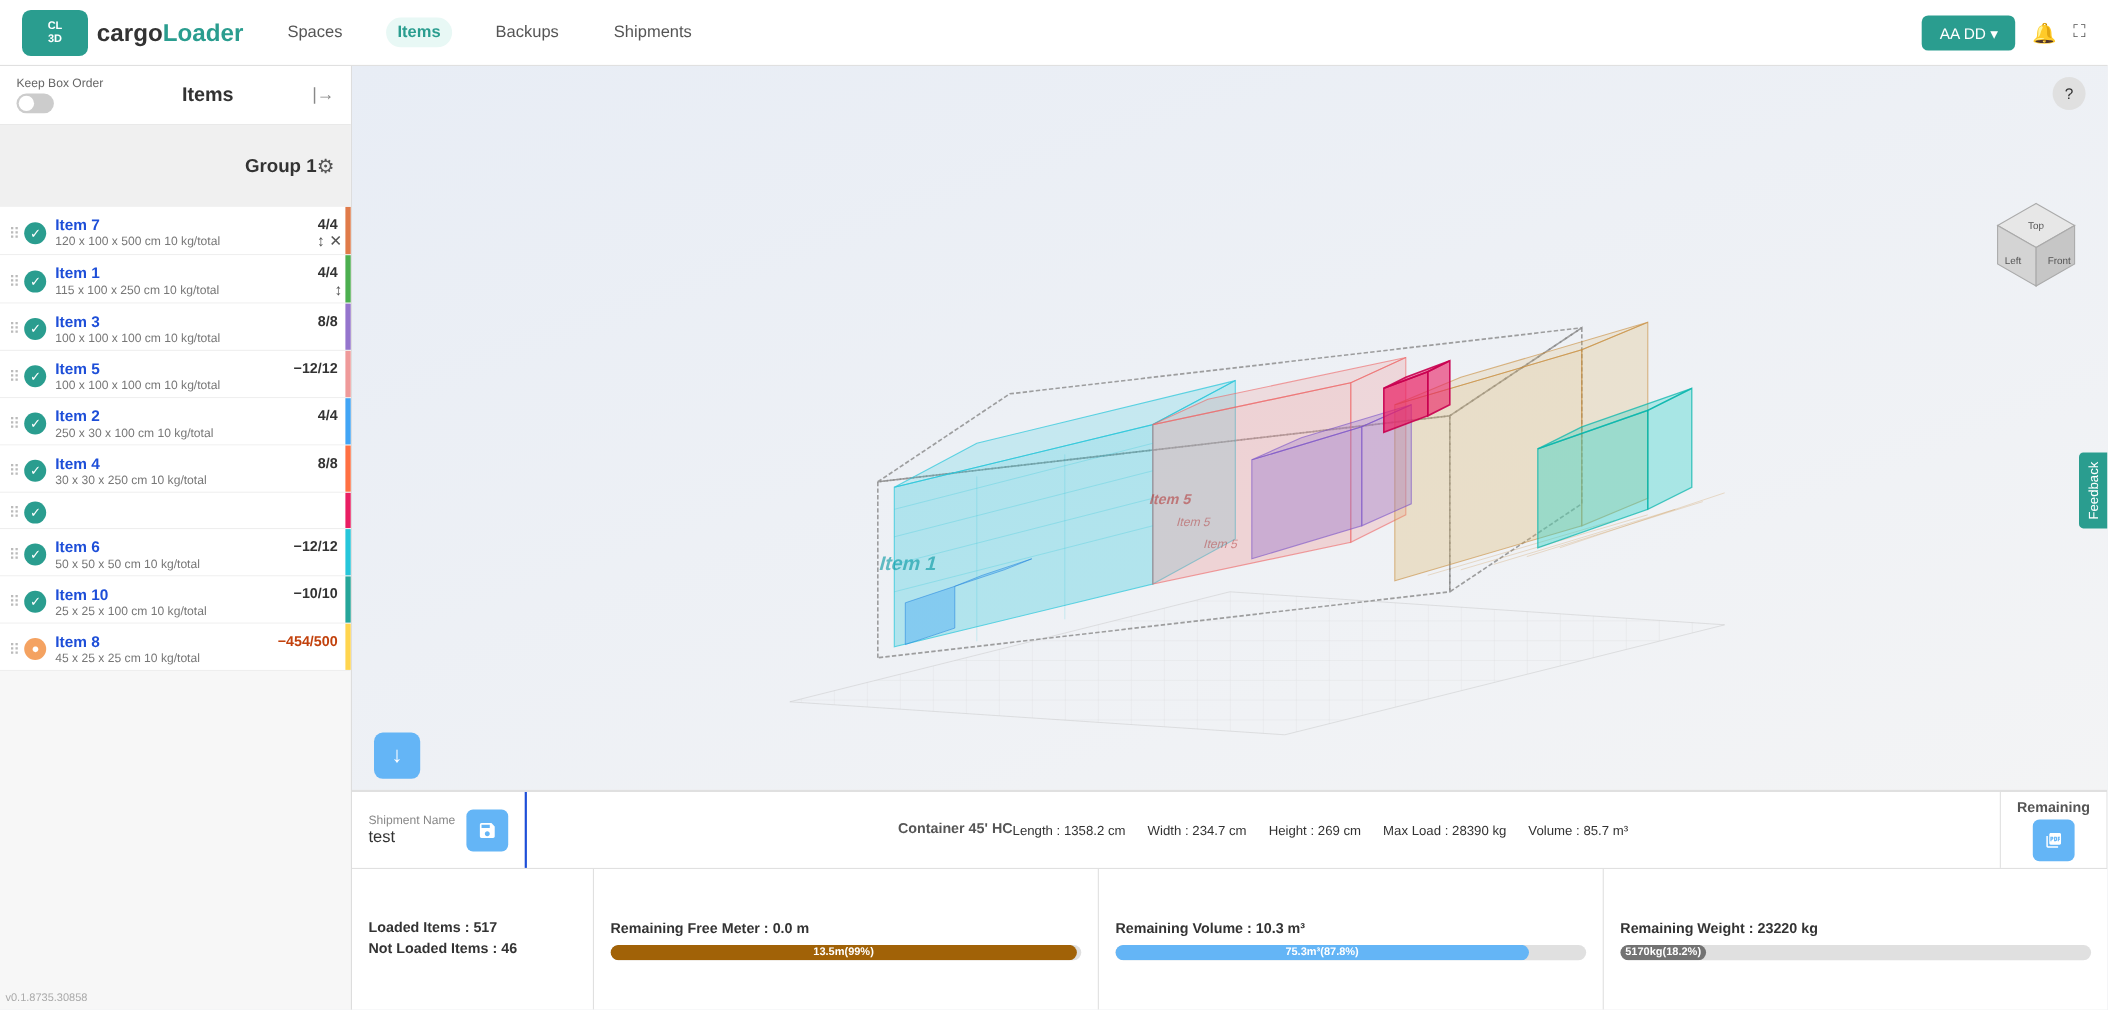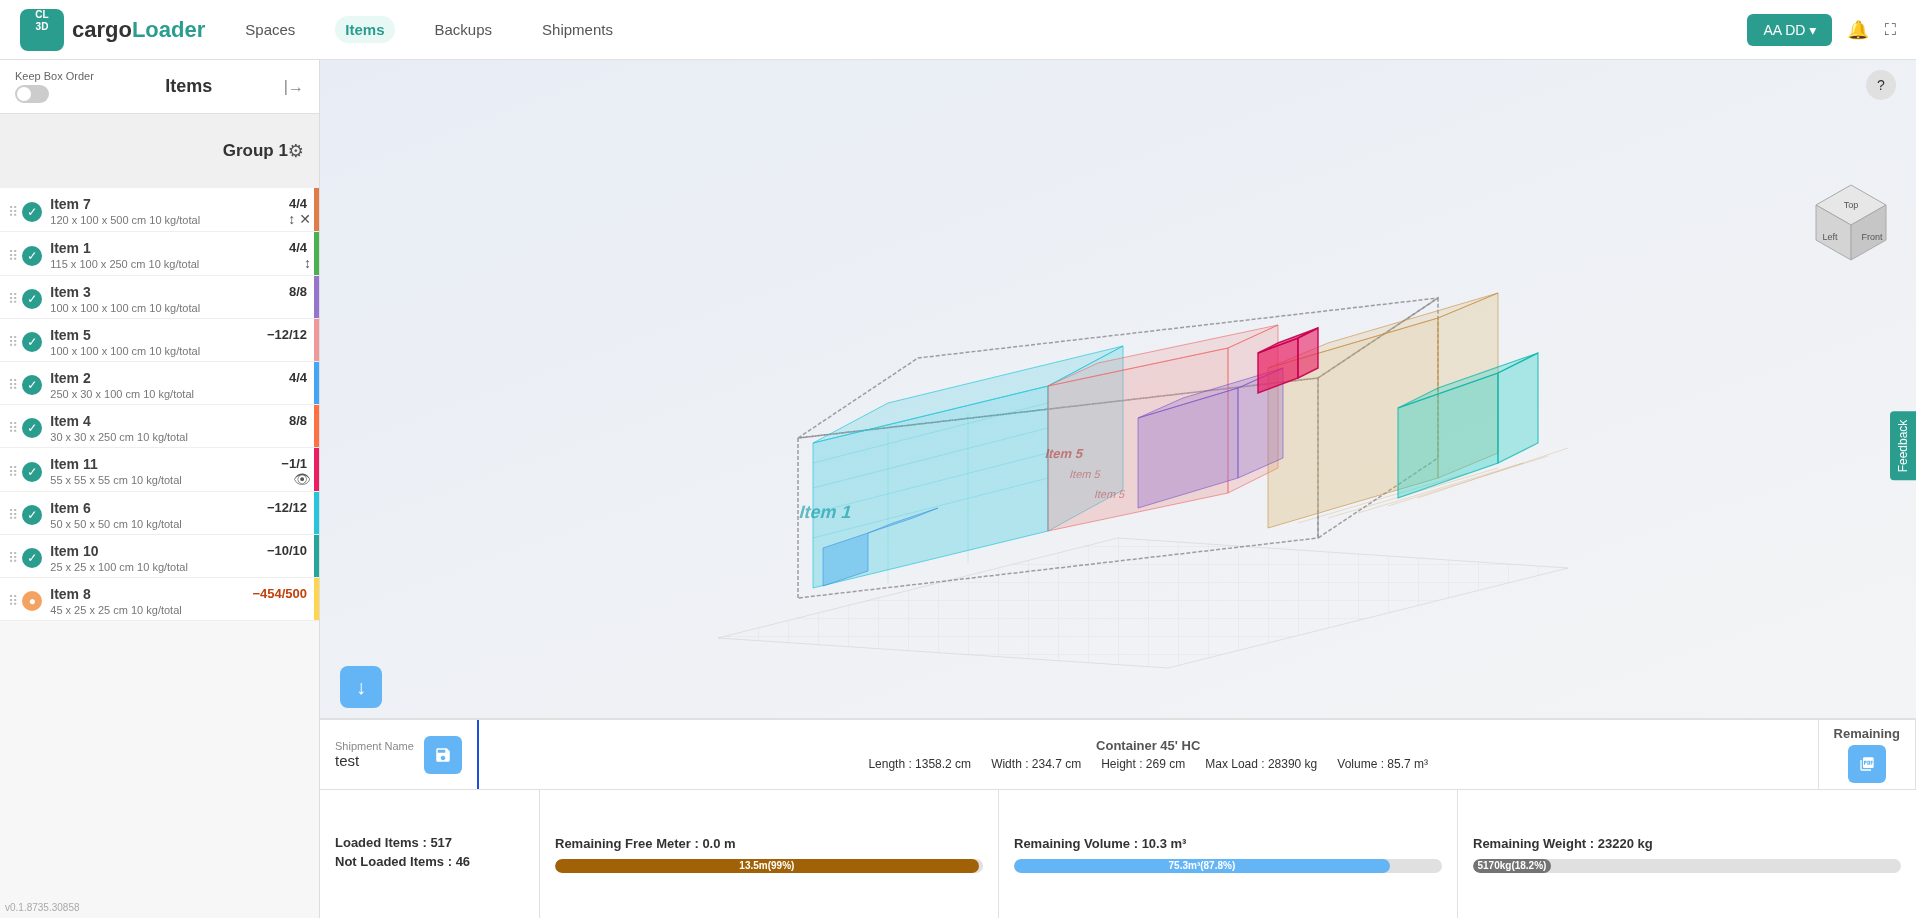--- a/index.html
+++ b/index.html
@@ -16,25 +16,26 @@
       position: fixed;
       top: 0; left: 0; right: 0;
       z-index: 100;
     }
     .logo-area {
       display: flex;
       align-items: center;
       margin-right: 30px;
     }
     .logo-box {
-      width: 44px;
+      width: 60px;
       height: 42px;
       background: #2a9d8f;
       border-radius: 8px;
       display: flex;
+      align-items: center;
       justify-content: center;
       color: white;
       font-weight: bold;
       font-size: 13px;
       margin-right: 8px;
     }
     .logo-text { font-size: 22px; font-weight: 600; }
     .logo-text .cargo { color: #333; }
     .logo-text .loader { color: #2a9d8f; }
     .nav { display: flex; gap: 30px; flex: 1; }
@@ -139,21 +140,21 @@
       display: flex;
       align-items: center;
       justify-content: center;
       color: white;
       font-size: 12px;
       margin-right: 8px;
       flex-shrink: 0;
     }
     .item-check.partial { background: #f4a261; }
     .item-info { flex: 1; }
-    .item-name { font-size: 14px; font-weight: 600; color: #404040; }
+    .item-name { font-size: 14px; font-weight: 600; color: #1d4ed8; }
     .item-dims { font-size: 11px; color: #777; }
     .item-count {
       font-size: 13px;
       font-weight: 600;
       color: #333;
       margin-right: 4px;
     }
     .item-count.over { color: #c2410c; }
     .item-actions { display: flex; align-items: center; gap: 4px; }
     .item-action-icon { font-size: 14px; color: #555; cursor: pointer; }
@@ -259,21 +260,21 @@
       display: flex;
       align-items: center;
       justify-content: center;
       color: white;
       font-size: 18px;
       cursor: pointer;
     }
     .container-info {
       flex: 1;
       display: flex;
-      flex-direction: column;
+      flex-direction: row;
       align-items: center;
       justify-content: center;
       border-right: 1px solid #e0e0e0;
       padding: 5px 15px;
     }
     .container-info-title {
       font-size: 13px;
       font-weight: 600;
       color: #555;
       margin-bottom: 4px;
@@ -546,36 +547,20 @@
               <div class="item-count">8/8</div>
             </div>
           </div>
         </div>
         <div class="color-bar" style="background:#ff7043;"></div>
       </div>
 
       <div class="item-row">
         <span class="drag-handle">⠿</span>
         <div class="item-check">✓</div>
-        <div class="item-info">
-          <div class="item-row-inner">
-            <div class="item-row-left">
-              <div class="item-name">Item 11</div>
-              <div class="item-dims-row">
-                <div class="item-dims">55 x 55 x 55 cm 10 kg/total</div>
-              </div>
-            </div>
-            <div class="item-row-right">
-              <div class="item-count">−1/1</div>
-              <div class="item-actions">
-                <span class="item-action-icon">👁</span>
-              </div>
-            </div>
-          </div>
-        </div>
         <div class="color-bar" style="background:#e91e63;"></div>
       </div>
 
       <div class="item-row">
         <span class="drag-handle">⠿</span>
         <div class="item-check">✓</div>
         <div class="item-info">
           <div class="item-row-inner">
             <div class="item-row-left">
               <div class="item-name">Item 6</div>

